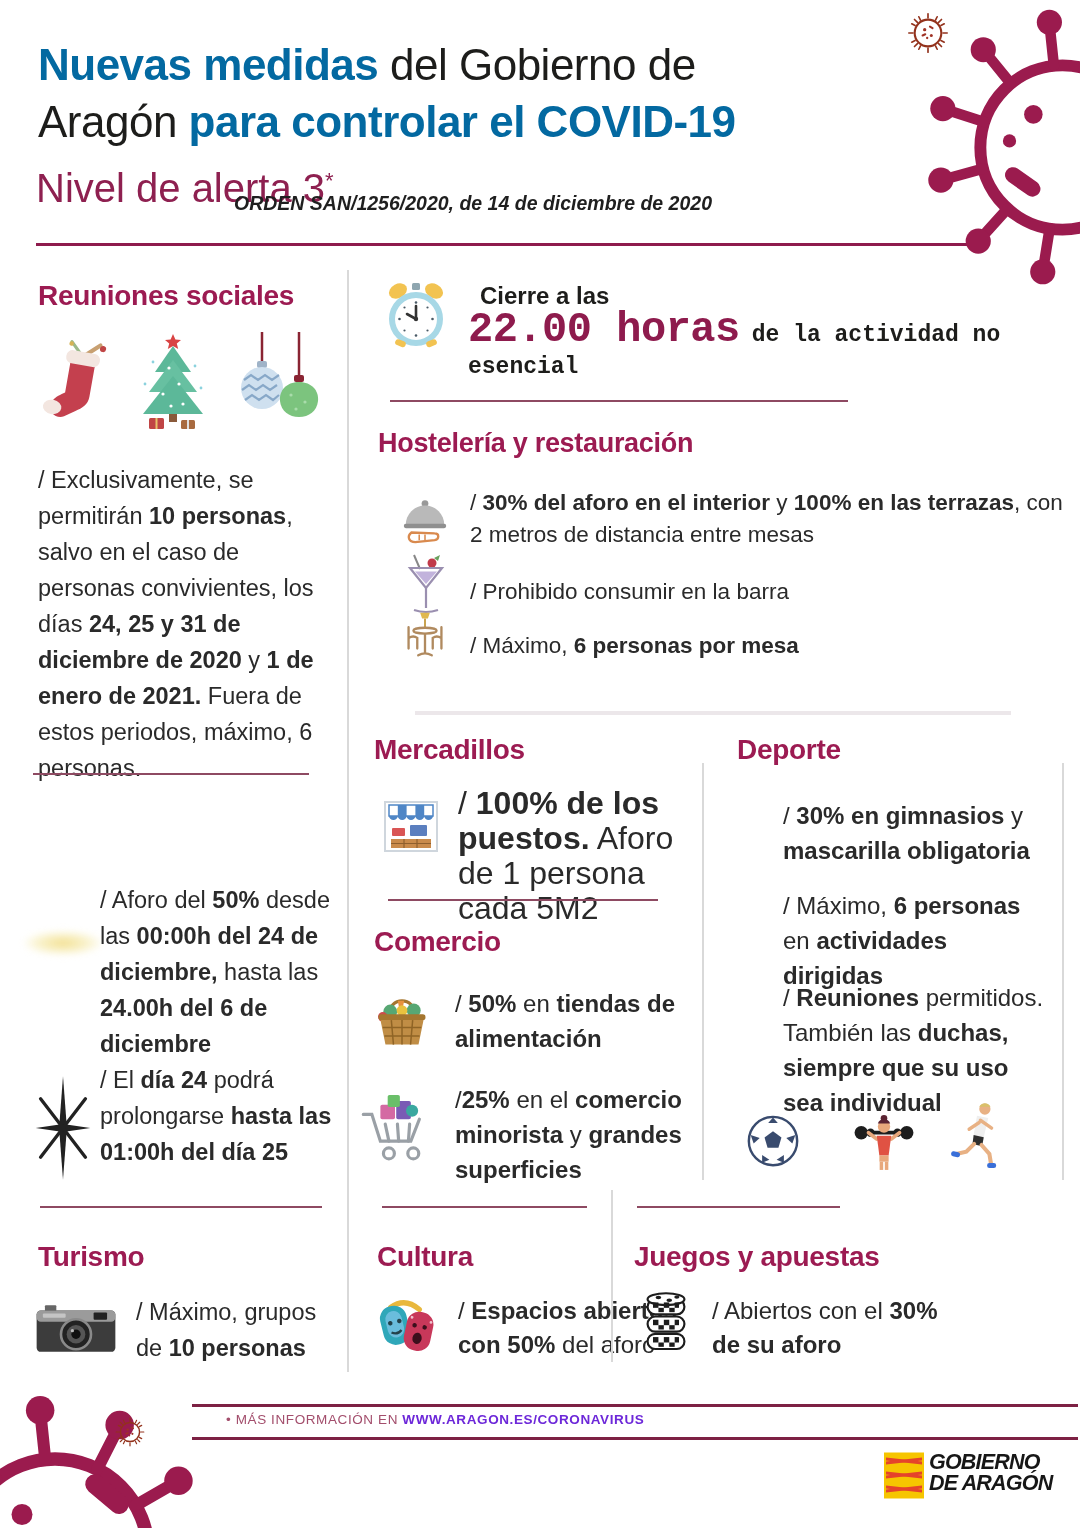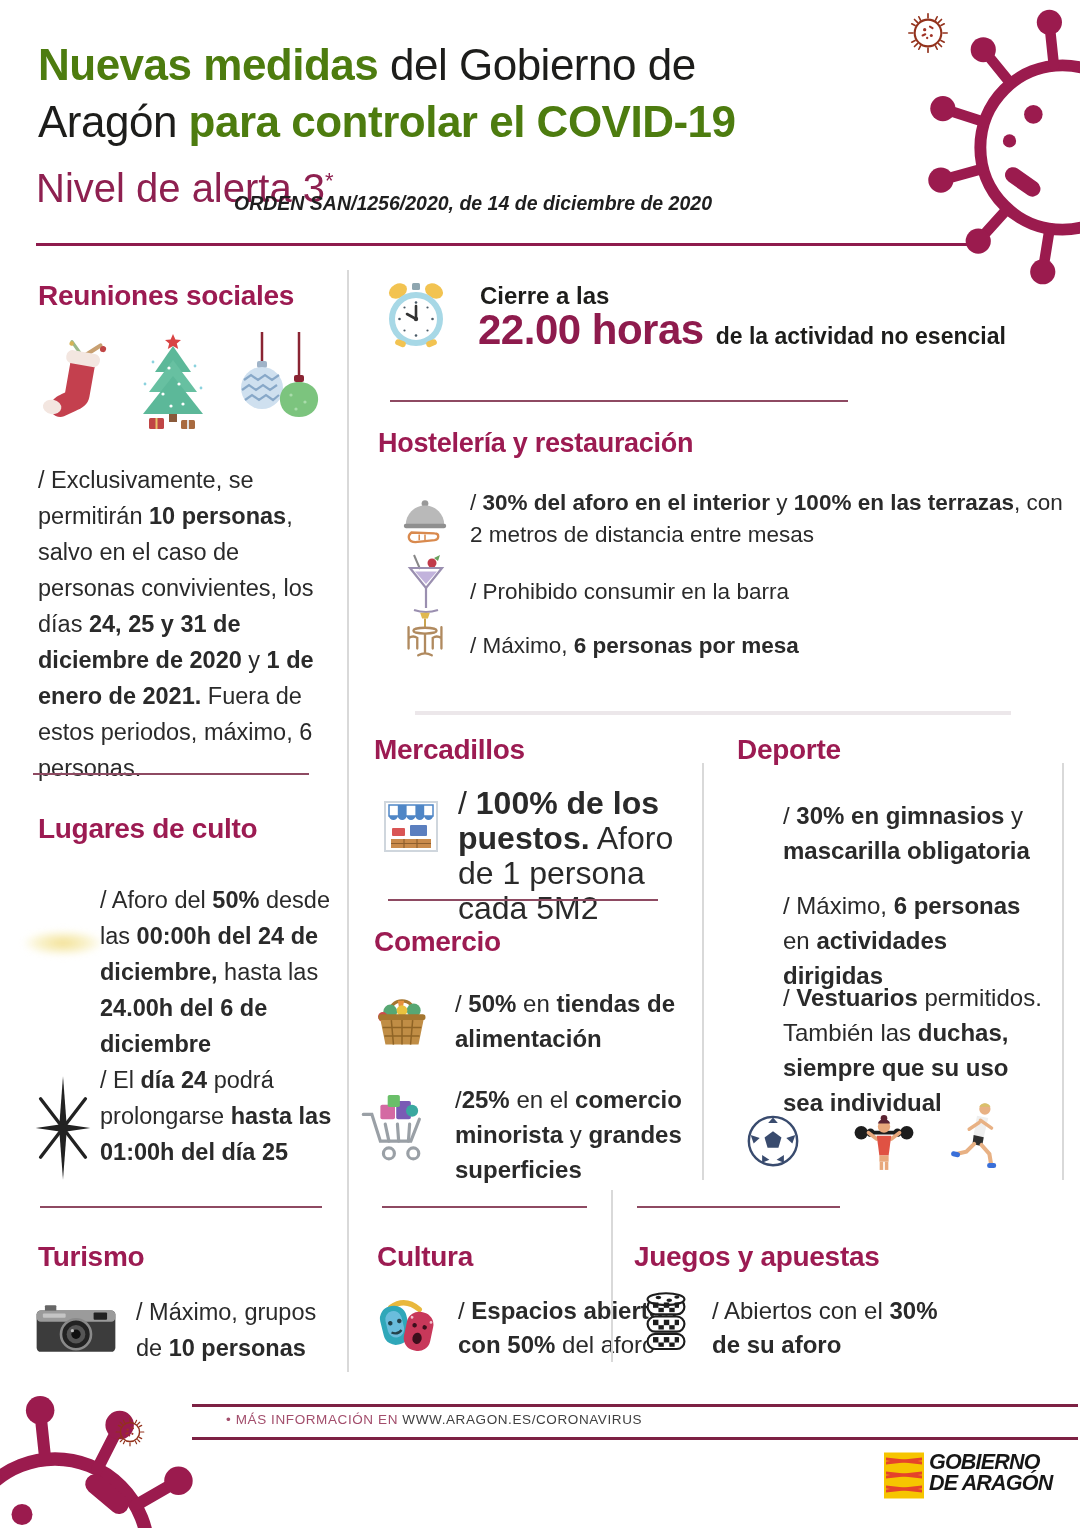--- a/index.html
+++ b/index.html
@@ -2,37 +2,37 @@
 <html><head>
 <meta charset="utf-8">
 <style>
   html,body{margin:0;padding:0;background:#fff;}
   .page{position:relative;width:1080px;height:1528px;background:#fff;overflow:hidden;
         font-family:"Liberation Sans","DejaVu Sans",sans-serif;color:#262626;}
   .abs{position:absolute;}
   .b{font-weight:800;}
   
   .title{left:38px;top:36px;width:830px;font-size:44px;line-height:57px;letter-spacing:-0.5px;color:#1d1d1b;font-weight:400;}
-  .title .acc{color:#4d7c0f;font-weight:800;}
+  .title .acc{color:#0369a1;font-weight:800;}
   .alert{left:36px;top:166px;font-size:40px;color:#8e2050;font-weight:400;}
   .alert sup{font-size:22px;}
   .orden{left:234px;top:192px;font-size:19.5px;font-style:italic;font-weight:700;color:#1f1f1f;}
   .rule{position:absolute;height:2px;background:#8e4a62;}
   .rule-header{left:36px;top:243px;width:936px;height:3px;background:#8e1b4d;}
   .vrule{position:absolute;width:2px;background:#d9d9d9;}
   .grayrule{position:absolute;height:4px;background:#ece7ea;}
   
   .h-sec{position:absolute;font-weight:800;color:#9c1b52;letter-spacing:-0.3px;font-size:28px;}
   .txt{position:absolute;color:#2a2a2a;}
   .t-reuniones{left:38px;top:462px;width:302px;font-size:23.5px;line-height:36px;}
   .t-culto1{left:100px;top:882px;width:248px;font-size:23.5px;line-height:36px;}
   .t-culto2{left:100px;top:1062px;width:242px;font-size:23.5px;line-height:36px;}
   .t-turismo{left:136px;top:1294px;width:205px;font-size:23.5px;line-height:36px;}
   .cierre-intro{left:480px;top:282px;font-size:24px;font-weight:800;color:#1d1d1b;}
-  .cierre-line{left:478px;top:306px;width:600px;}
+  .cierre-line{left:468px;top:306px;width:600px;font-family:Liberation Mono, monospace;}
   .cierre-time{font-size:42px;font-weight:800;color:#8e1b4d;letter-spacing:-0.5px;}
   .cierre-scope{font-size:23px;font-weight:800;color:#1d1d1b;margin-left:12px;}
   .t-host{font-size:22.5px;line-height:32px;}
   .t-host1{left:470px;top:487px;width:600px;}
   .t-host2{left:470px;top:576px;width:600px;}
   .t-host3{left:470px;top:630px;width:600px;}
   .t-merc{left:458px;top:786px;width:238px;font-size:32px;line-height:35px;}
   .t-com1{left:455px;top:986px;width:252px;font-size:24px;line-height:35px;}
   .t-com2{left:455px;top:1082px;width:258px;font-size:24px;line-height:35px;}
   .t-dep{font-size:24px;line-height:35px;margin-left:44px;}
@@ -41,21 +41,21 @@
   .t-dep3{left:739px;top:980px;width:270px;}
   .t-cult{left:458px;top:1294px;width:242px;font-size:24px;line-height:34px;}
   .t-jue{left:712px;top:1294px;width:252px;font-size:24px;line-height:34px;}
   
   .xmas-row{left:40px;top:332px;width:292px;display:flex;align-items:flex-end;gap:16px;}
   .candle-glow{left:22px;top:930px;width:82px;height:26px;border-radius:50%;
     background:radial-gradient(closest-side,#f3e092,#f9f2cc 60%,rgba(255,255,255,0));filter:blur(3px);}
   
   .foot-rule{position:absolute;height:2.5px;background:#7d2144;width:886px;left:192px;}
   .foot-text{left:226px;top:1412px;font-size:13.5px;letter-spacing:0.6px;color:#a34e6c;font-weight:500;}
-  .foot-text .url{color:#404040;font-weight:400;text-align:center;}
+  .foot-text .url{color:#6d28d9;font-weight:700;text-align:center;}
   .logo{left:884px;top:1452px;display:flex;align-items:flex-start;font-style:italic;}
   .logo-text{margin-left:5px;font-size:21.5px;font-weight:800;line-height:21px;letter-spacing:-0.8px;color:#171717;}
 </style>
 </head>
 <body>
 
 <div class="page">
 
   <svg width="0" height="0" style="position:absolute" aria-hidden="true">
     <defs>
@@ -210,21 +210,20 @@
           <circle cx="69" cy="70" r="1.6"></circle>
           <circle cx="60" cy="77" r="1.6"></circle>
         </g>
     </svg>
   </div>
 
   <div class="txt t-reuniones"><span>/ Exclusivamente, se permitirán </span><span class="b">10 personas</span><span>, salvo en el caso de personas convivientes, los días </span><span class="b">24, 25 y 31 de diciembre de 2020</span><span> y </span><span class="b">1 de enero de 2021.</span><span> Fuera de estos periodos, máximo, 6 personas.</span></div>
 
   <div class="rule" style="left:33px;top:773px;width:276px"></div>
 
-  <div class="h-sec" style="left:38px;top:813px">Lugares de culto</div>
   <div class="abs candle-glow"></div>
   <div class="txt t-culto1"><span>/ Aforo del </span><span class="b">50%</span><span>  desde las </span><span class="b">00:00h del 24 de diciembre,</span><span> hasta las </span><span class="b">24.00h del 6 de diciembre</span></div>
 
   <svg class="abs" style="left:24px;top:1072px" width="78" height="112" viewBox="0 0 80 110">
     <polygon points="40,2 44,55 40,108 36,55" fill="#222"></polygon>
     <polygon points="12,55 40,51 68,55 40,59" fill="#222"></polygon>
     <line x1="17" y1="25" x2="63" y2="85" stroke="#222" stroke-width="3.4" stroke-linecap="round"></line>
     <line x1="63" y1="25" x2="17" y2="85" stroke="#222" stroke-width="3.4" stroke-linecap="round"></line>
   </svg>
   <div class="txt t-culto2"><span>/ El </span><span class="b">día 24</span><span> podrá prolongarse </span><span class="b">hasta las 01:00h del día 25</span></div>
@@ -368,21 +367,21 @@
         <circle cx="47" cy="52" r="4.5"></circle>
     </g>
   </svg>
   <div class="txt t-com2"><span>/</span><span class="b">25%</span><span> en el </span><span class="b">comercio minorista</span><span> y </span><span class="b">grandes superficies</span></div>
 
   <div class="vrule" style="left:702px;top:763px;height:417px"></div>
 
   <div class="h-sec" style="left:737px;top:734px">Deporte</div>
   <div class="txt t-dep t-dep1"><span>/ </span><span class="b">30% en gimnasios</span><span> y </span><span class="b">mascarilla obligatoria</span></div>
   <div class="txt t-dep t-dep2"><span>/ Máximo, </span><span class="b">6 personas</span><span> en </span><span class="b">actividades dirigidas</span></div>
-  <div class="txt t-dep t-dep3"><span>/ </span><span class="b">Vestuarios</span><span> permitidos. También las </span><span class="b">duchas, siempre que su uso sea individual</span></div>
+  <div class="txt t-dep t-dep3"><span>/ </span><span class="b">Reuniones</span><span> permitidos. También las </span><span class="b">duchas, siempre que su uso sea individual</span></div>
 
   <svg class="abs" style="left:744px;top:1112px" width="58" height="58" viewBox="0 0 48 48">
     <circle cx="24" cy="24" r="20" fill="#ffffff" stroke="#394b6e" stroke-width="2"></circle>
     <polygon points="24,16 31,21 28.5,29.5 19.5,29.5 17,21" fill="#394b6e"></polygon>
     <polygon points="24,4.5 28,9 20,9" fill="#394b6e"></polygon>
     <polygon points="42.5,19 40,26 35,21.5" fill="#394b6e"></polygon>
     <polygon points="5.5,19 13,21.5 8,26" fill="#394b6e"></polygon>
     <polygon points="33,42 27,39.5 33,35.5" fill="#394b6e"></polygon>
     <polygon points="15,42 15,35.5 21,39.5" fill="#394b6e"></polygon>
   </svg>

